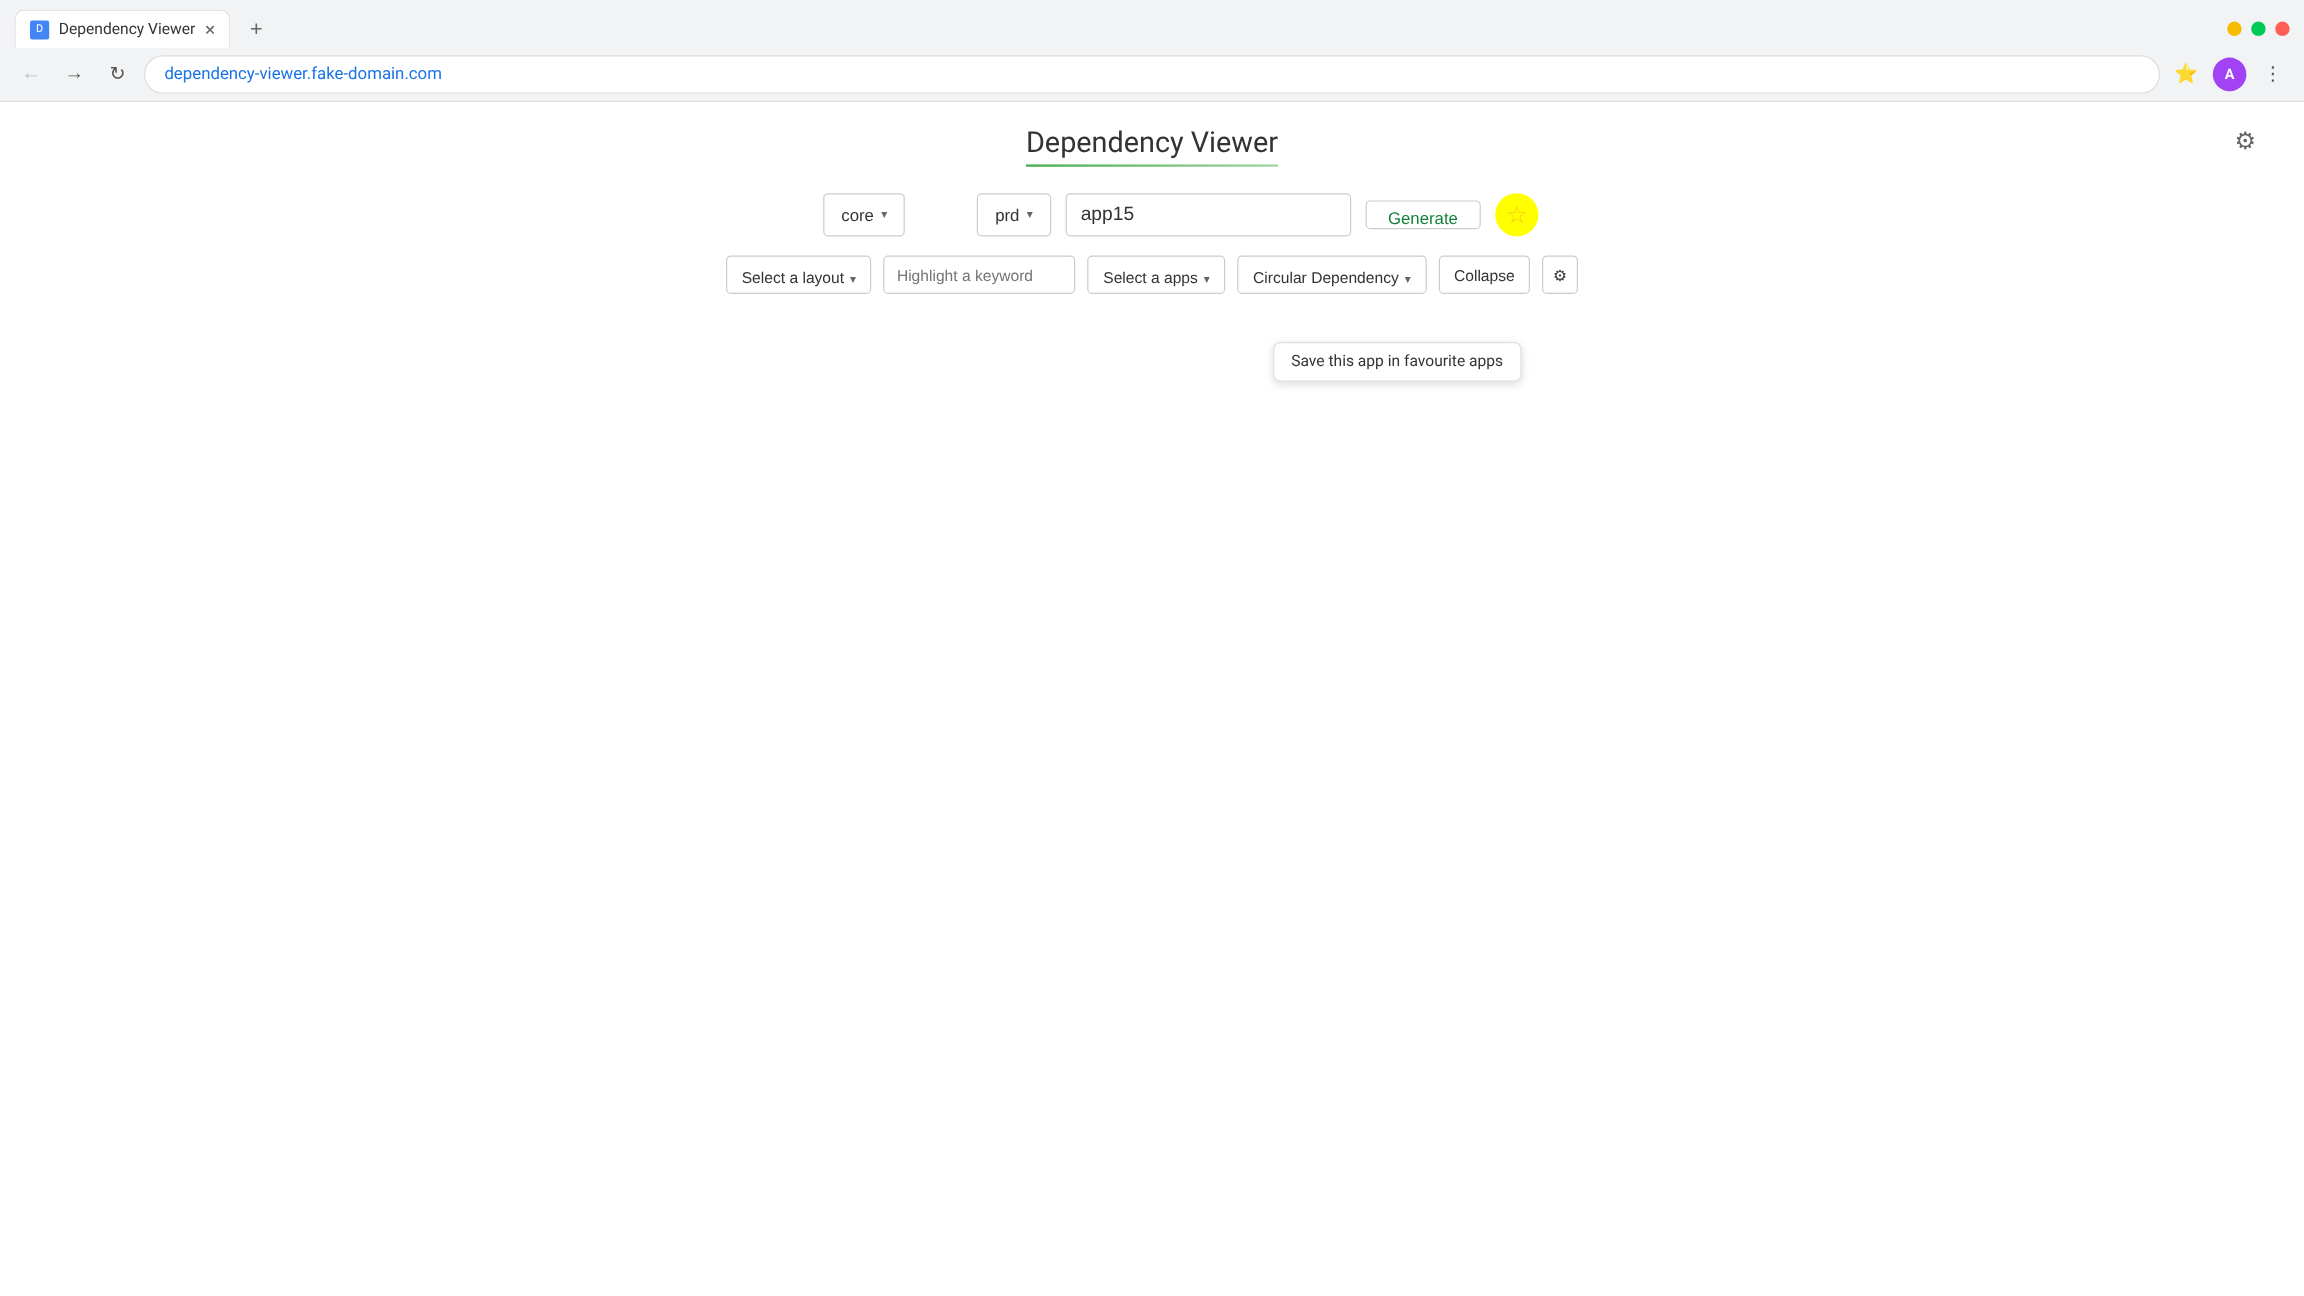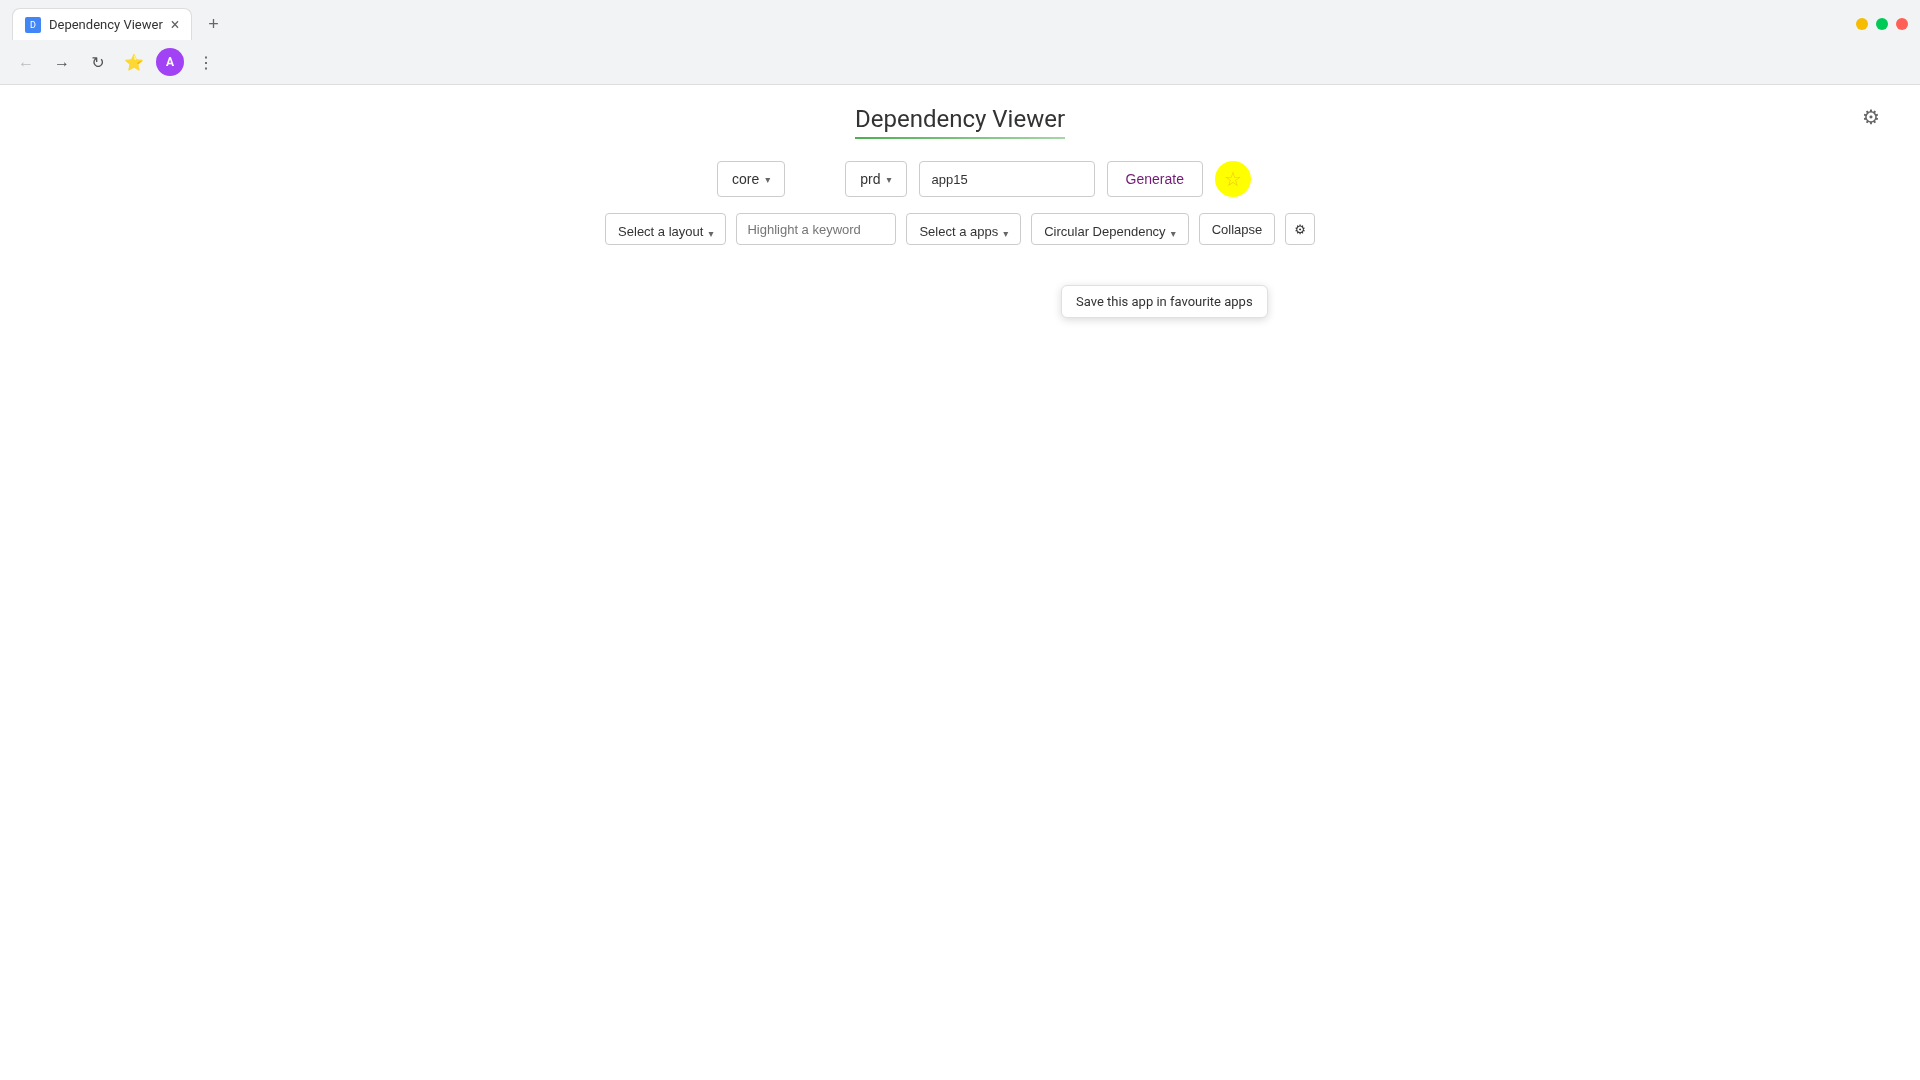--- a/index.html
+++ b/index.html
@@ -34,22 +34,22 @@
     
     .app-header { text-align: center; padding: 20px 0 10px; position: relative; }
     .app-title { font-size: 24px; color: #333; font-weight: 400; display: inline-block; }
     .app-title-underline { width: 100%; height: 2px; background: linear-gradient(to right, #4caf50, #a5d6a7); margin-top: 4px; }
     .settings-icon-top { position: absolute; right: 40px; top: 20px; cursor: pointer; color: #666; font-size: 20px; }
 
     
     .controls-row { display: flex; align-items: center; justify-content: center; gap: 12px; padding: 12px 0; }
     .dropdown-btn { border: 1px solid #ccc; background: #fff; border-radius: 4px; padding: 6px 14px; font-size: 14px; color: #333; cursor: pointer; display: flex; align-items: center; gap: 6px; height: 36px; margin-left: 48px; }
     .caret { font-size: 10px; color: #666; }
-    .text-input { border: 1px solid #ccc; border-radius: 4px; padding: 6px 12px; font-size: 13px; color: #333; width: 176px; height: 36px; outline: none; }
-    .generate-btn { background: #fff; border: 1px solid #ccc; border-radius: 4px; padding: 6px 18px; font-size: 14px; color: #701a75; cursor: pointer; height: 36px; }
+    .text-input { border: 1px solid #ccc; border-radius: 4px; padding: 6px 12px; font-size: 16px; color: #333; width: 238px; height: 36px; outline: none; }
+    .generate-btn { background: #fff; border: 1px solid #ccc; border-radius: 4px; padding: 6px 18px; font-size: 14px; color: #15803d; cursor: pointer; height: 24px; }
     .star-btn { background: none; border: none; cursor: pointer; font-size: 20px; color: #f5c518; padding: 4px; width: 36px; height: 36px; display: flex; align-items: center; justify-content: center; border-radius: 50%; }
 
     
     .toolbar-row { display: flex; align-items: center; justify-content: center; gap: 10px; padding: 4px 0 16px; }
     .toolbar-btn { border: 1px solid #ccc; background: #fff; border-radius: 4px; padding: 5px 12px; font-size: 13px; color: #333; cursor: pointer; display: flex; align-items: flex-end; gap: 5px; height: 32px; }
     .keyword-input { border: 1px solid #ccc; border-radius: 4px; padding: 5px 10px; font-size: 13px; color: #8b5cf6; width: 160px; height: 32px; }
     .collapse-btn { border: 1px solid #ccc; background: #fff; border-radius: 4px; padding: 5px 12px; font-size: 13px; color: #333; cursor: pointer; height: 32px; }
     .small-btn { border: 1px solid #ccc; background: #fff; border-radius: 4px; padding: 5px 8px; font-size: 13px; color: #333; cursor: pointer; height: 32px; }
 
     
@@ -77,20 +77,23 @@
       <button class="window-btn win-minimize"></button>
       <button class="window-btn win-maximize"></button>
       <button class="window-btn win-close"></button>
     </div>
   </div>
 
   <div class="browser-toolbar">
     <button class="nav-btn disabled">←</button>
     <button class="nav-btn">→</button>
     <button class="nav-btn">↻</button>
+    <div class="address-bar">
+      <span class="address-text">dependency-viewer.fake-domain.com</span>
+    </div>
     <div class="browser-actions">
       <button class="browser-action-btn">⭐</button>
       <div class="profile-circle">A</div>
       <button class="browser-action-btn">⋮</button>
     </div>
   </div>
 </div>
 
 <div class="app-content">
 

